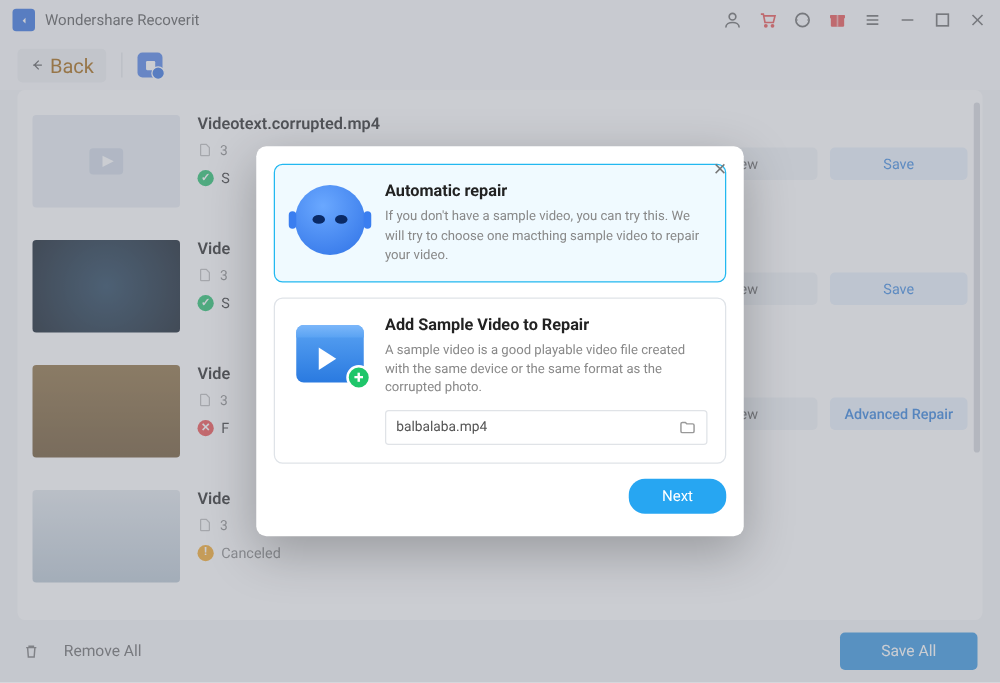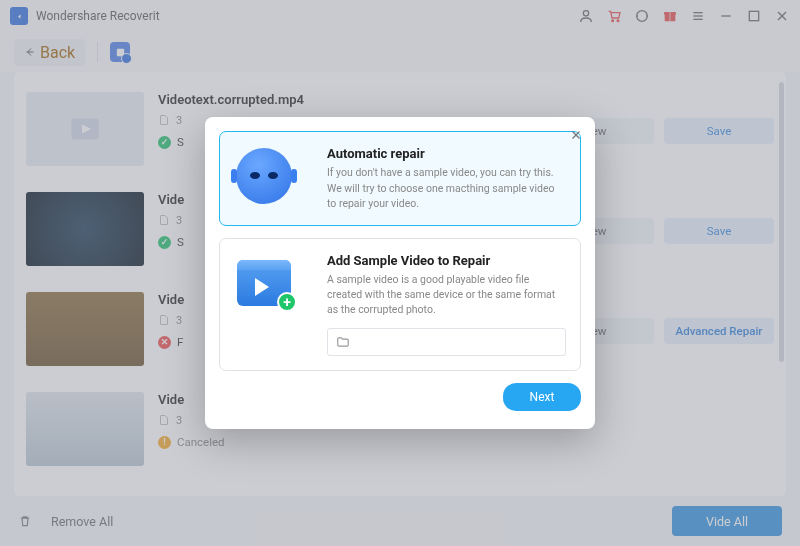--- a/index.html
+++ b/index.html
@@ -52,21 +52,21 @@
   .spacer { flex: 1; }
   .save-all { width: 110px; height: 30px; background: #2f93e0; color: #fff; border-radius: 4px; display: flex; align-items: center; justify-content: center; font-size: 12.5px; cursor: pointer; }
 
   
   .overlay { position: absolute; inset: 0; background: rgba(140,145,155,0.45); display: flex; align-items: center; justify-content: center; }
   .modal { width: 390px; background: #fff; border-radius: 8px; padding: 14px 14px 18px 14px; position: relative; box-shadow: 0 12px 40px rgba(0,0,0,0.25); }
   .modal-close { position: absolute; top: 10px; right: 12px; font-size: 16px; color: #777; cursor: pointer; }
   .option-card { border: 1.5px solid #dfe3e8; border-radius: 7px; padding: 14px 14px; display: flex; gap: 14px; margin-bottom: 12px; cursor: pointer; }
   .option-card.selected { border-color: #22b8f0; background: #f0faff; }
   .opt-icon { width: 60px; height: 60px; flex-shrink: 0; display: flex; align-items: center; justify-content: center; }
-  .opt-body { flex: 1; margin-left: 19px; }
+  .opt-body { flex: 1; }
   .opt-title { font-size: 13px; font-weight: 700; color: #222; margin-bottom: 4px; }
   .opt-desc { font-size: 10.5px; color: #888; line-height: 1.45; }
   .sample-input { margin-top: 10px; height: 28px; border: 1px solid #e0e3e7; border-radius: 3px; display: flex; align-items: center; padding: 0 8px; gap: 8px; }
   .sample-input .val { flex: 1; font-size: 11px; color: #555; }
   .sample-input .folder { width: 14px; height: 14px; }
   .modal-footer { display: flex; justify-content: flex-end; margin-top: 6px; }
   .next-btn { width: 78px; height: 28px; background: #27a6f2; color: #fff; border-radius: 13px; display: flex; align-items: center; justify-content: center; font-size: 12px; cursor: pointer; }
 
   
   .robot { width: 56px; height: 56px; border-radius: 50%; background: radial-gradient(circle at 40% 30%, #6aa8ff, #2f72e6); position: relative; }
@@ -263,21 +263,21 @@
 
 <div class="footer">
   <div class="remove-all">
     <svg viewBox="0 0 24 24" width="14" height="14" fill="none" stroke="#777" stroke-width="2">
         <path d="M5 7h14M9 7V5h6v2M7 7l1 13h8l1-13"></path>
       </svg>
     <span>Remove All</span>
   </div>
   <div class="spacer"></div>
   <div class="save-all">
-    <span>Vide All</span>
+    <span>Save All</span>
   </div>
 </div>
 
 <div class="overlay">
   <div class="modal">
     <div class="modal-close">
       <svg viewBox="0 0 24 24" width="14" height="14" stroke="#777" stroke-width="2">
           <line x1="6" y1="6" x2="18" y2="18"></line>
           <line x1="6" y1="18" x2="18" y2="6"></line>
         </svg>
@@ -300,20 +300,21 @@
       <div class="opt-icon">
         <div class="sample-thumb">
             <div class="play"></div>
             <div class="plus">+</div>
           </div>
       </div>
       <div class="opt-body">
         <div class="opt-title">Add Sample Video to Repair</div>
         <div class="opt-desc">A sample video is a good playable video file created with the same device or the same format as the corrupted photo.</div>
         <div class="sample-input">
+          <span class="val">balbalaba.mp4</span>
           <svg class="folder" viewBox="0 0 24 24" fill="none" stroke="#999" stroke-width="2">
               <path d="M3 7a2 2 0 012-2h4l2 2h8a2 2 0 012 2v8a2 2 0 01-2 2H5a2 2 0 01-2-2V7z"></path>
             </svg>
         </div>
       </div>
     </div>
 
     <div class="modal-footer">
       <div class="next-btn">
         <span>Next</span>

